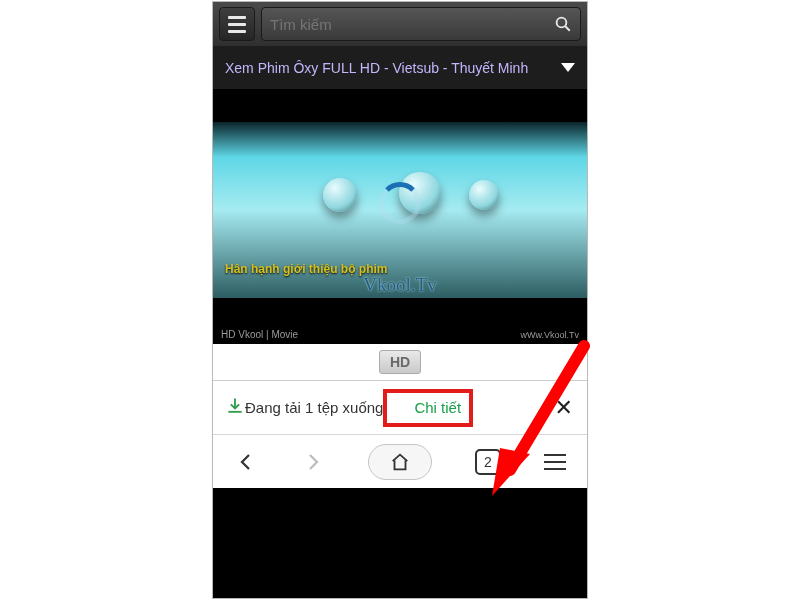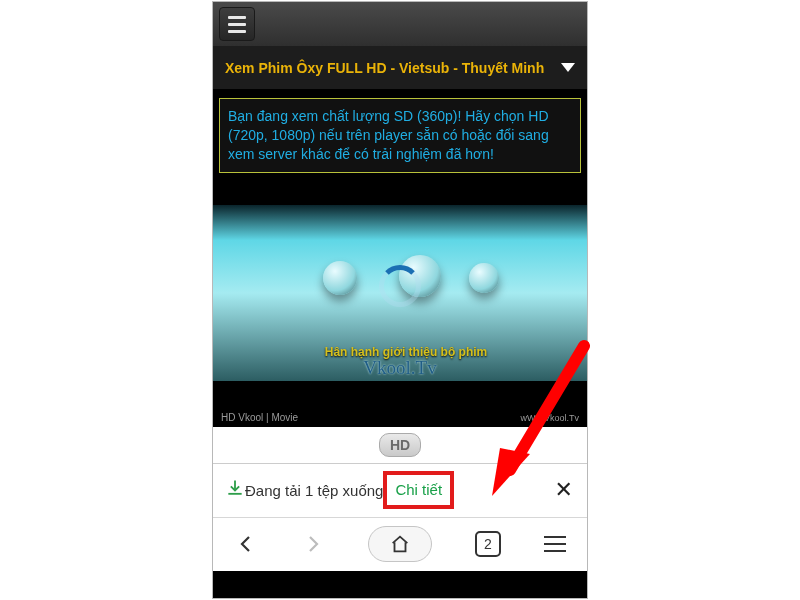--- a/index.html
+++ b/index.html
@@ -47,21 +47,21 @@
   .search-box input {
     flex: 1; background: transparent; border: none;
     color: #bdbdbd; font-size: 15px; outline: none;
   }
   .search-icon { width: 18px; height: 18px; }
   .search-icon svg { stroke: #e8e8e8; }
 
   
   .titlebar {
     height: 44px; background: #1d1d1d;
-    color: #eab308; font-size: 14px; font-weight: bold;
+    color: #c4b5fd; font-size: 14px; font-weight: normal;
     display: flex; align-items: center; justify-content: space-between;
     padding: 0 12px;
     border-bottom: 1px solid #000;
   }
   .titlebar .tri {
     width: 0; height: 0;
     border-left: 7px solid transparent;
     border-right: 7px solid transparent;
     border-top: 9px solid #fff;
   }
@@ -101,21 +101,21 @@
   .wm-script {
     position:absolute; left:0; right:0; top:118px;
     text-align:center;
     font-family: "Brush Script MT","Segoe Script",cursive;
     color:#1f5d86; font-size:19px;
     text-shadow:0 0 2px #cdeff5;
     margin-top:34px;
   }
   .wm-sub {
     position:absolute; left:12px; right:0; top:140px;
-    text-align:center;
+    text-align:left;
     color:#d6c01c; font-size:12px; font-weight:bold;
     text-shadow:0 1px 2px #000;
   }
   .wm-title {
     position:absolute; left:0; right:0; top:156px;
     text-align:center;
     font-family:"Brush Script MT","Segoe Script",cursive;
     color:#1a8c70; font-size:18px;
     text-shadow:0 0 2px #000;
   }
@@ -128,36 +128,36 @@
     color:#9a9a9a; font-size:9px;
   }
 
   
   .tabs {
     background:#fff; height:36px;
     display:flex; align-items:center; justify-content:center;
   }
   .hd-tab {
     background: linear-gradient(#e9e9e9,#c9c9c9);
-    border:1px solid #aaa; border-radius:10px;
+    border:1px solid #aaa; border-radius:3px;
     padding: 3px 10px;
     color:#6a6a6a; font-weight:bold; font-size:14px;
   }
 
   
   .dlbar {
     background:#fff; height:54px;
     border-top:1px solid #ccc;
     display:flex; align-items:center;
     padding: 0 12px; gap:0;
     position:relative;
   }
   .dl-icon svg { stroke:#2e9e4a; }
   .dl-text { font-size:15px; color:#333; }
-  .dl-link { color:#18a048; font-size:15px; }
+  .dl-link { color:#18a048; font-size:15px;margin-left:19px; }
   .dl-link-box {
     border:4px solid #e21b1b;
     padding:6px 8px;
   }
   .dl-close {
     position:absolute; right:14px; top:50%; transform:translateY(-50%);
     font-size:22px; color:#222; cursor:pointer;
   }
 
   
@@ -195,30 +195,36 @@
 <body>
 
 <div class="phone">
 
   <div class="header">
     <div class="menu-btn">
       <span></span>
         <span></span>
         <span></span>
     </div>
+    <div class="search-box">
+      <input type="text" placeholder="Tìm kiếm" style="">
+      <span class="search-icon">
+        <svg width="18" height="18" viewBox="0 0 24 24" fill="none" stroke-width="2.5">
+          <circle cx="10" cy="10" r="6.5"></circle>
+            <line x1="15" y1="15" x2="21" y2="21"></line>
+        </svg>
+      </span>
+    </div>
   </div>
 
   <div class="titlebar">
     <span>Xem Phim Ôxy FULL HD - Vietsub - Thuyết Minh</span>
     <span class="tri"></span>
   </div>
 
-  <div class="notice-wrap">
-    <div class="notice">Bạn đang xem chất lượng SD (360p)! Hãy chọn HD (720p, 1080p) nếu trên player sẵn có hoặc đổi sang xem server khác để có trải nghiệm đã hơn!</div>
-  </div>
 
   <div class="video">
     <div class="video-still">
       <div class="orb" style="left:110px; top:56px; width:34px; height:34px;"></div>
       <div class="orb" style="left:186px; top:50px; width:42px; height:42px;"></div>
       <div class="orb" style="left:256px; top:58px; width:30px; height:30px;"></div>
       <div class="spinner"></div>
       <div class="wm-script">Vkool.Tv</div>
       <div class="wm-sub">Hân hạnh giới thiệu bộ phim</div>
     </div>

